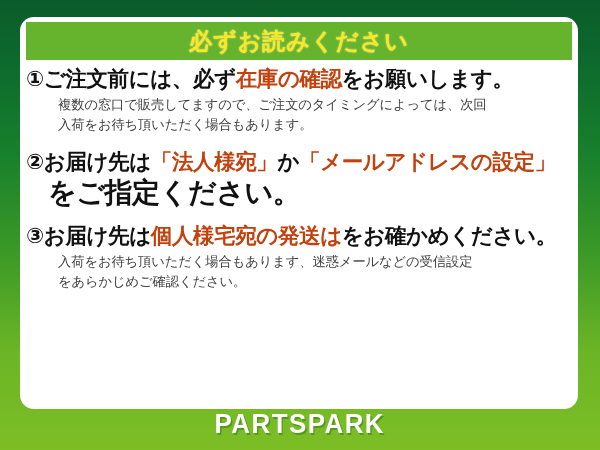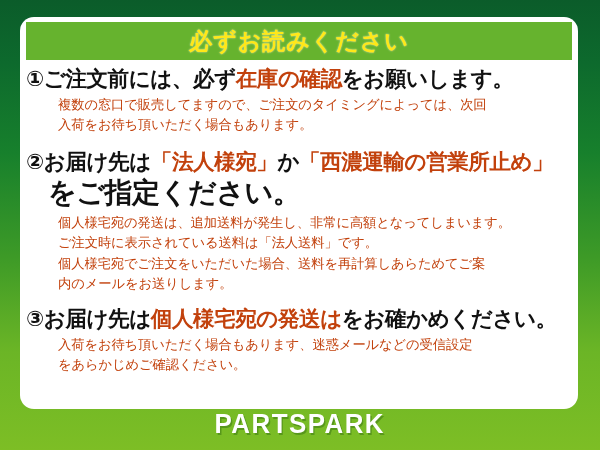--- a/index.html
+++ b/index.html
@@ -84,21 +84,21 @@
     font-weight: bold;
     color: #111111;
     line-height: 1.28;
     letter-spacing: -0.4px;
     padding-left: 22px;
     white-space: nowrap;
   }
 
   .body-text {
     font-size: 13.3px;
-    color: #c2410c;
+    color: #404040;
     line-height: 1.52;
     padding-left: 32px;
     padding-top: 2px;
     letter-spacing: -0.1px;
     white-space: pre-line;
   }
 
   .spacer-1 { height: 11px; }
   .spacer-2 { height: 9px; }
 
@@ -138,26 +138,22 @@
 
       <div class="item">
         <div class="heading"><span>①</span><span>ご注文前には、必ず</span><span class="hl">在庫の確認</span><span>をお願いします。</span></div>
         <div class="body-text">複数の窓口で販売してますので、ご注文のタイミングによっては、次回
 入荷をお待ち頂いただく場合もあります。</div>
       </div>
 
       <div class="spacer-1"></div>
 
       <div class="item">
-        <div class="heading"><span>②</span><span>お届け先は</span><span class="hl">「法人様宛」</span><span>か</span><span class="hl">「西濃運輸の営業所止め」</span></div>
+        <div class="heading"><span>②</span><span>お届け先は</span><span class="hl">「法人様宛」</span><span>か</span><span class="hl">「メールアドレスの設定」</span></div>
         <div class="heading-cont">をご指定ください。</div>
-        <div class="body-text">個人様宅宛の発送は、追加送料が発生し、非常に高額となってしまいます。
-ご注文時に表示されている送料は「法人送料」です。
-個人様宅宛でご注文をいただいた場合、送料を再計算しあらためてご案
-内のメールをお送りします。</div>
       </div>
 
       <div class="spacer-2"></div>
 
       <div class="item">
         <div class="heading"><span>③</span><span>お届け先は</span><span class="hl">個人様宅宛の発送は</span><span>をお確かめください。</span></div>
         <div class="body-text">入荷をお待ち頂いただく場合もあります、迷惑メールなどの受信設定
 をあらかじめご確認ください。</div>
       </div>
 

